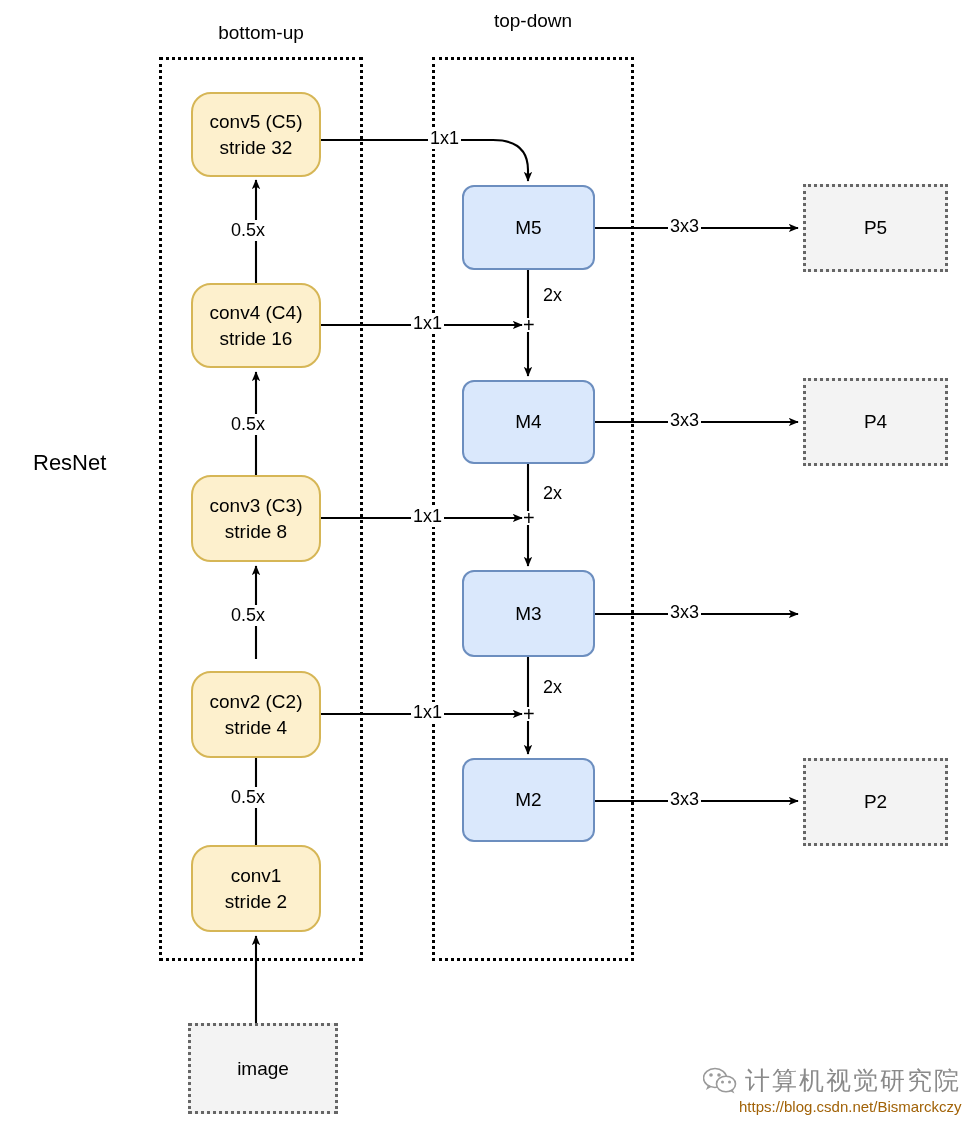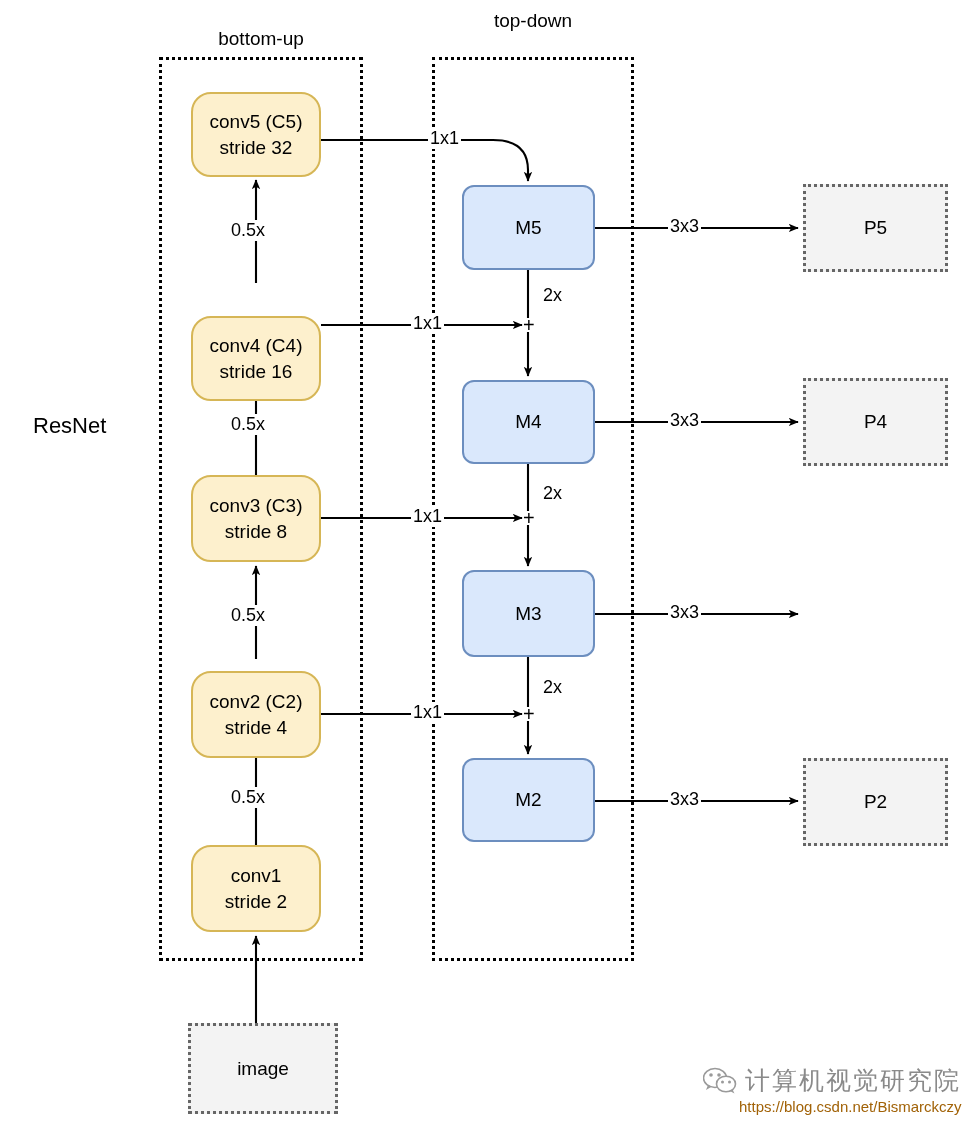--- a/index.html
+++ b/index.html
@@ -107,24 +107,24 @@
   }
 </style>
 </head>
 <body>
 
 <div id="canvas">
 
   <div class="group-box" style="left:159px; top:57px; width:204px; height:904px;"></div>
   <div class="group-box" style="left:432px; top:57px; width:202px; height:904px;"></div>
 
-  <div class="grp-label" style="left:159px; top:28px; width:204px;">bottom-up</div>
+  <div class="grp-label" style="left:159px; top:22px; width:204px;">bottom-up</div>
   <div class="grp-label" style="left:432px; top:10px; width:202px;">top-down</div>
 
-  <div class="side-label" style="left:33px; top:413px;">ResNet</div>
+  <div class="side-label" style="left:33px; top:450px;">ResNet</div>
 
   <svg class="layer" viewBox="0 0 968 1134">
     <defs>
       <marker id="arrow" markerWidth="11" markerHeight="11" refX="9.2" refY="4.2" orient="auto" markerUnits="userSpaceOnUse">
         <path d="M0,0 L10,4.2 L0,8.4 L2.4,4.2 z" fill="#000000"></path>
       </marker>
     </defs>
 
     <g stroke="#000000" stroke-width="2.1" fill="none">
 
@@ -159,21 +159,21 @@
       <line x1="595" y1="422" x2="798" y2="422" marker-end="url(#arrow)"></line>
       <line x1="595" y1="614" x2="798" y2="614" marker-end="url(#arrow)"></line>
       <line x1="595" y1="801" x2="798" y2="801" marker-end="url(#arrow)"></line>
     </g>
   </svg>
 
   <div class="node node-conv" style="left:191px; top:92px; width:130px; height:85px;">
     <span>conv5 (C5)</span>
     <span>stride 32</span>
   </div>
-  <div class="node node-conv" style="left:191px; top:283px; width:130px; height:85px;margin-top:33px;">
+  <div class="node node-conv" style="left:191px; top:283px; width:130px; height:85px;">
     <span>conv4 (C4)</span>
     <span>stride 16</span>
   </div>
   <div class="node node-conv" style="left:191px; top:475px; width:130px; height:87px;">
     <span>conv3 (C3)</span>
     <span>stride 8</span>
   </div>
   <div class="node node-conv" style="left:191px; top:671px; width:130px; height:87px;">
     <span>conv2 (C2)</span>
     <span>stride 4</span>

